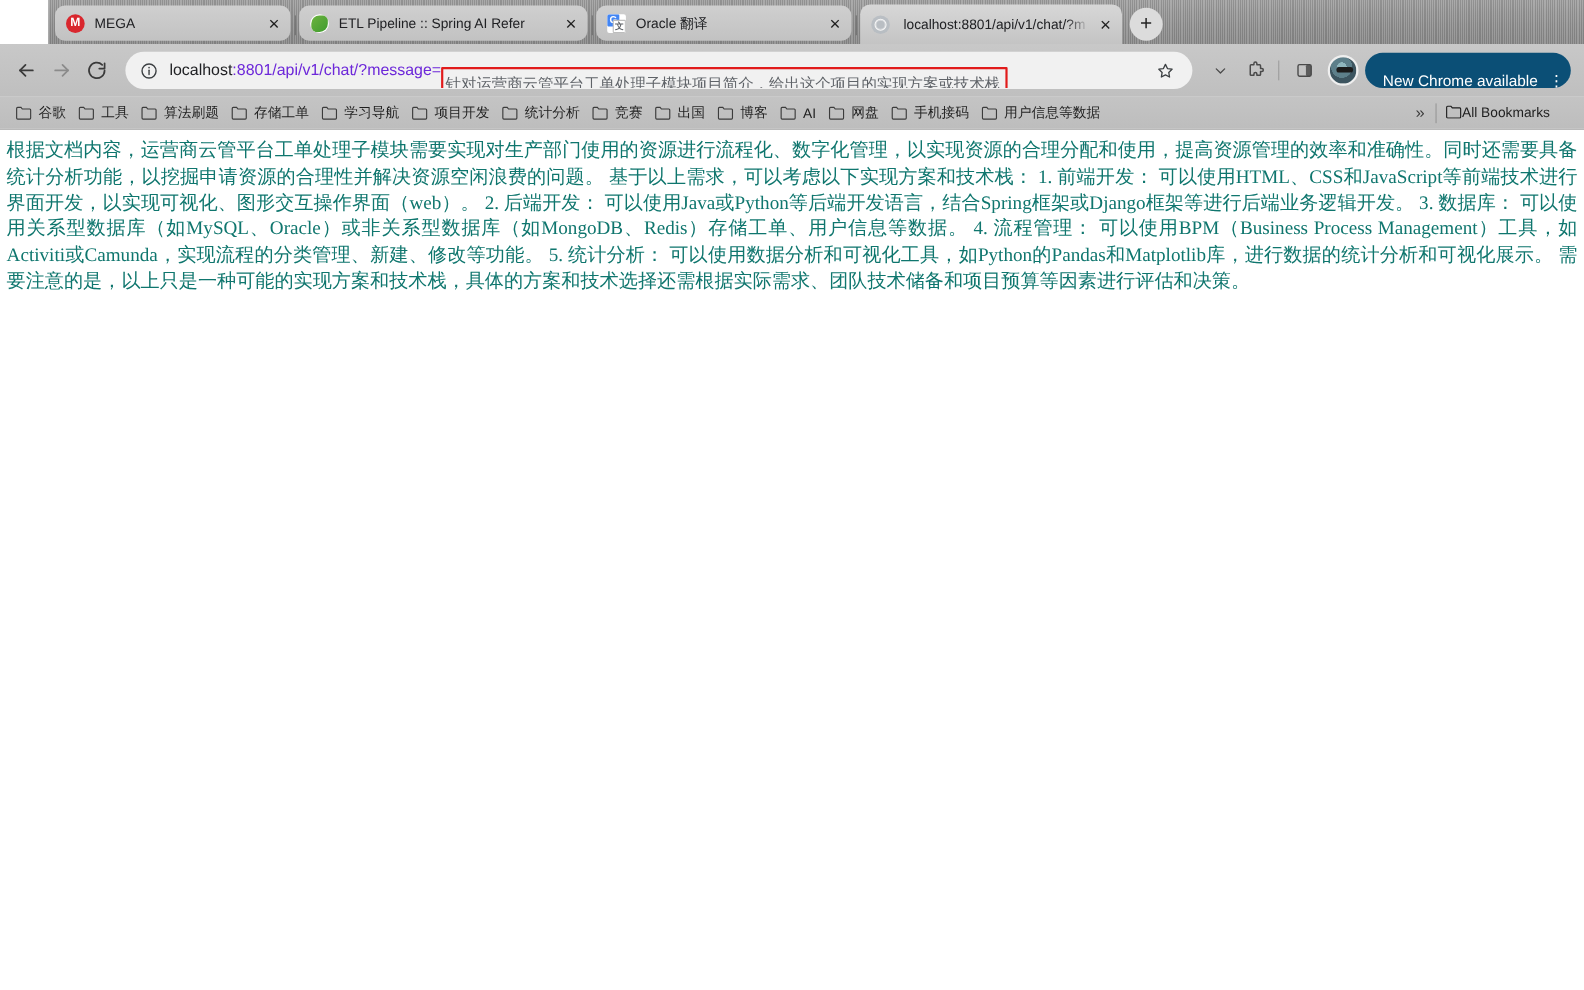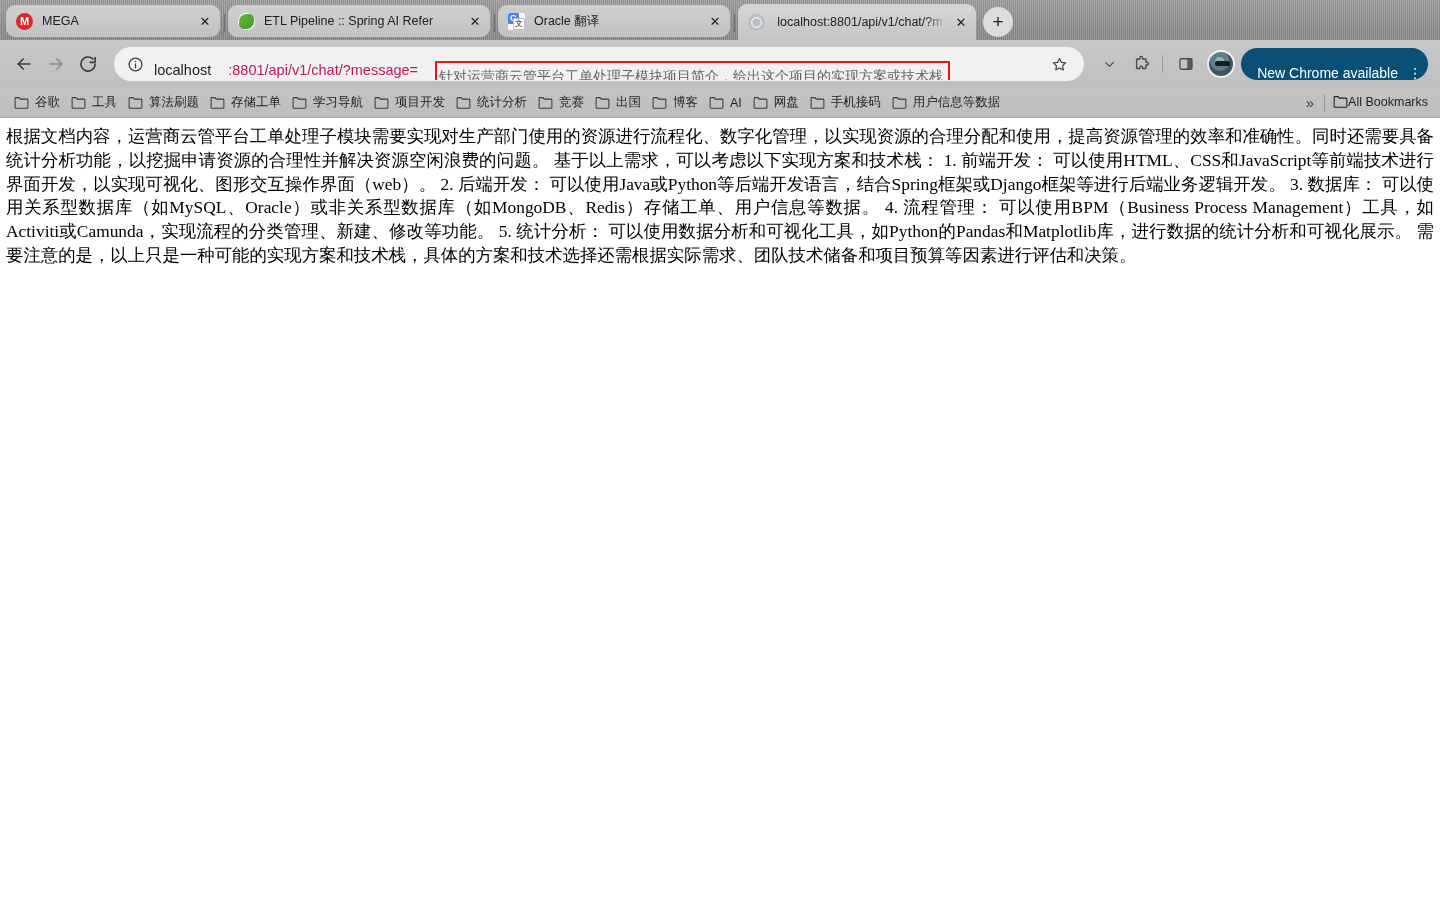--- a/index.html
+++ b/index.html
@@ -16,20 +16,21 @@
     position: relative;
     height: 40px;
     background: #9a9a9a;
     background-image:
       repeating-linear-gradient(90deg, rgba(255,255,255,0.10) 0 1px, rgba(0,0,0,0.10) 1px 2px),
       linear-gradient(180deg, #a2a2a2 0%, #949494 55%, #8d8d8d 100%);
     display: flex;
     align-items: flex-end;
     padding: 0 0 0 6px;
     user-select: none;
+    margin-left: 44px;
   }
   .tab {
     position: relative;
     height: 34px;
     display: flex;
     align-items: center;
     border-radius: 9px 9px 0 0;
     padding: 0 4px 0 10px;
     margin-right: 1px;
     background: linear-gradient(180deg,#c9c9c9 0%, #bdbdbd 100%);
@@ -145,30 +146,29 @@
     min-width: 0;
   }
   #site-info {
     width: 22px; height: 22px; flex: 0 0 auto;
     display: flex; align-items: center; justify-content: center;
     margin-right: 8px;
   }
   #url-wrap {
     flex: 1 1 auto;
     display: flex;
-    align-items: flex-end;
+    align-items: center;
     min-width: 0;
     font-size: 14.5px;
     line-height: 20px;
     white-space: nowrap;
     overflow: hidden;
-    gap: 17px;
   }
   .url-host { color: #202124; }
-  .url-rest { color: #be185d; }
+  .url-rest { color: #6d28d9; }
   #url-query {
     color: #5f6368;
     font-size: 14px;
     border: 2px solid #e11b1b;
     padding: 3px 5px 4px 2px;
     margin-left: 0px;
     border-radius: 1px;
     display: inline-block;
     position: relative;
     top: 12px;
@@ -209,21 +209,21 @@
     line-height: 10px; width: 14px; text-align: center;
     letter-spacing: 0;
   }
 
   
   #bookmarks {
     height: 30px;
     background: linear-gradient(180deg,#c4c4c4 0%,#bdbdbd 100%);
     display: flex;
     align-items: center;
-    padding: 0 6px 0 10px;
+    padding: 0 25px 0 10px;
     border-bottom: 1px solid #a8a8a8;
     position: relative;
     overflow: hidden;
   }
   .bm {
     display: flex; align-items: center;
     padding: 3px 7px 3px 4px;
     border-radius: 4px;
     font-size: 12.5px;
     color: #1f1f1f;
@@ -245,21 +245,21 @@
   #page {
     height: 781px;
     background: #ffffff;
     padding: 7px 6px 0 6px;
     overflow: hidden;
   }
   #response-text {
     font-family: "Liberation Serif", "DejaVu Serif", serif;
     font-size: 17.4px;
     line-height: 23.8px;
-    color: #000000;
+    color: #0f766e;
     text-align: justify;
     text-justify: inter-character;
     word-break: break-word;
     margin: 0;
   }
 </style>
 </head>
 <body>
 
 <div id="tab-strip">

